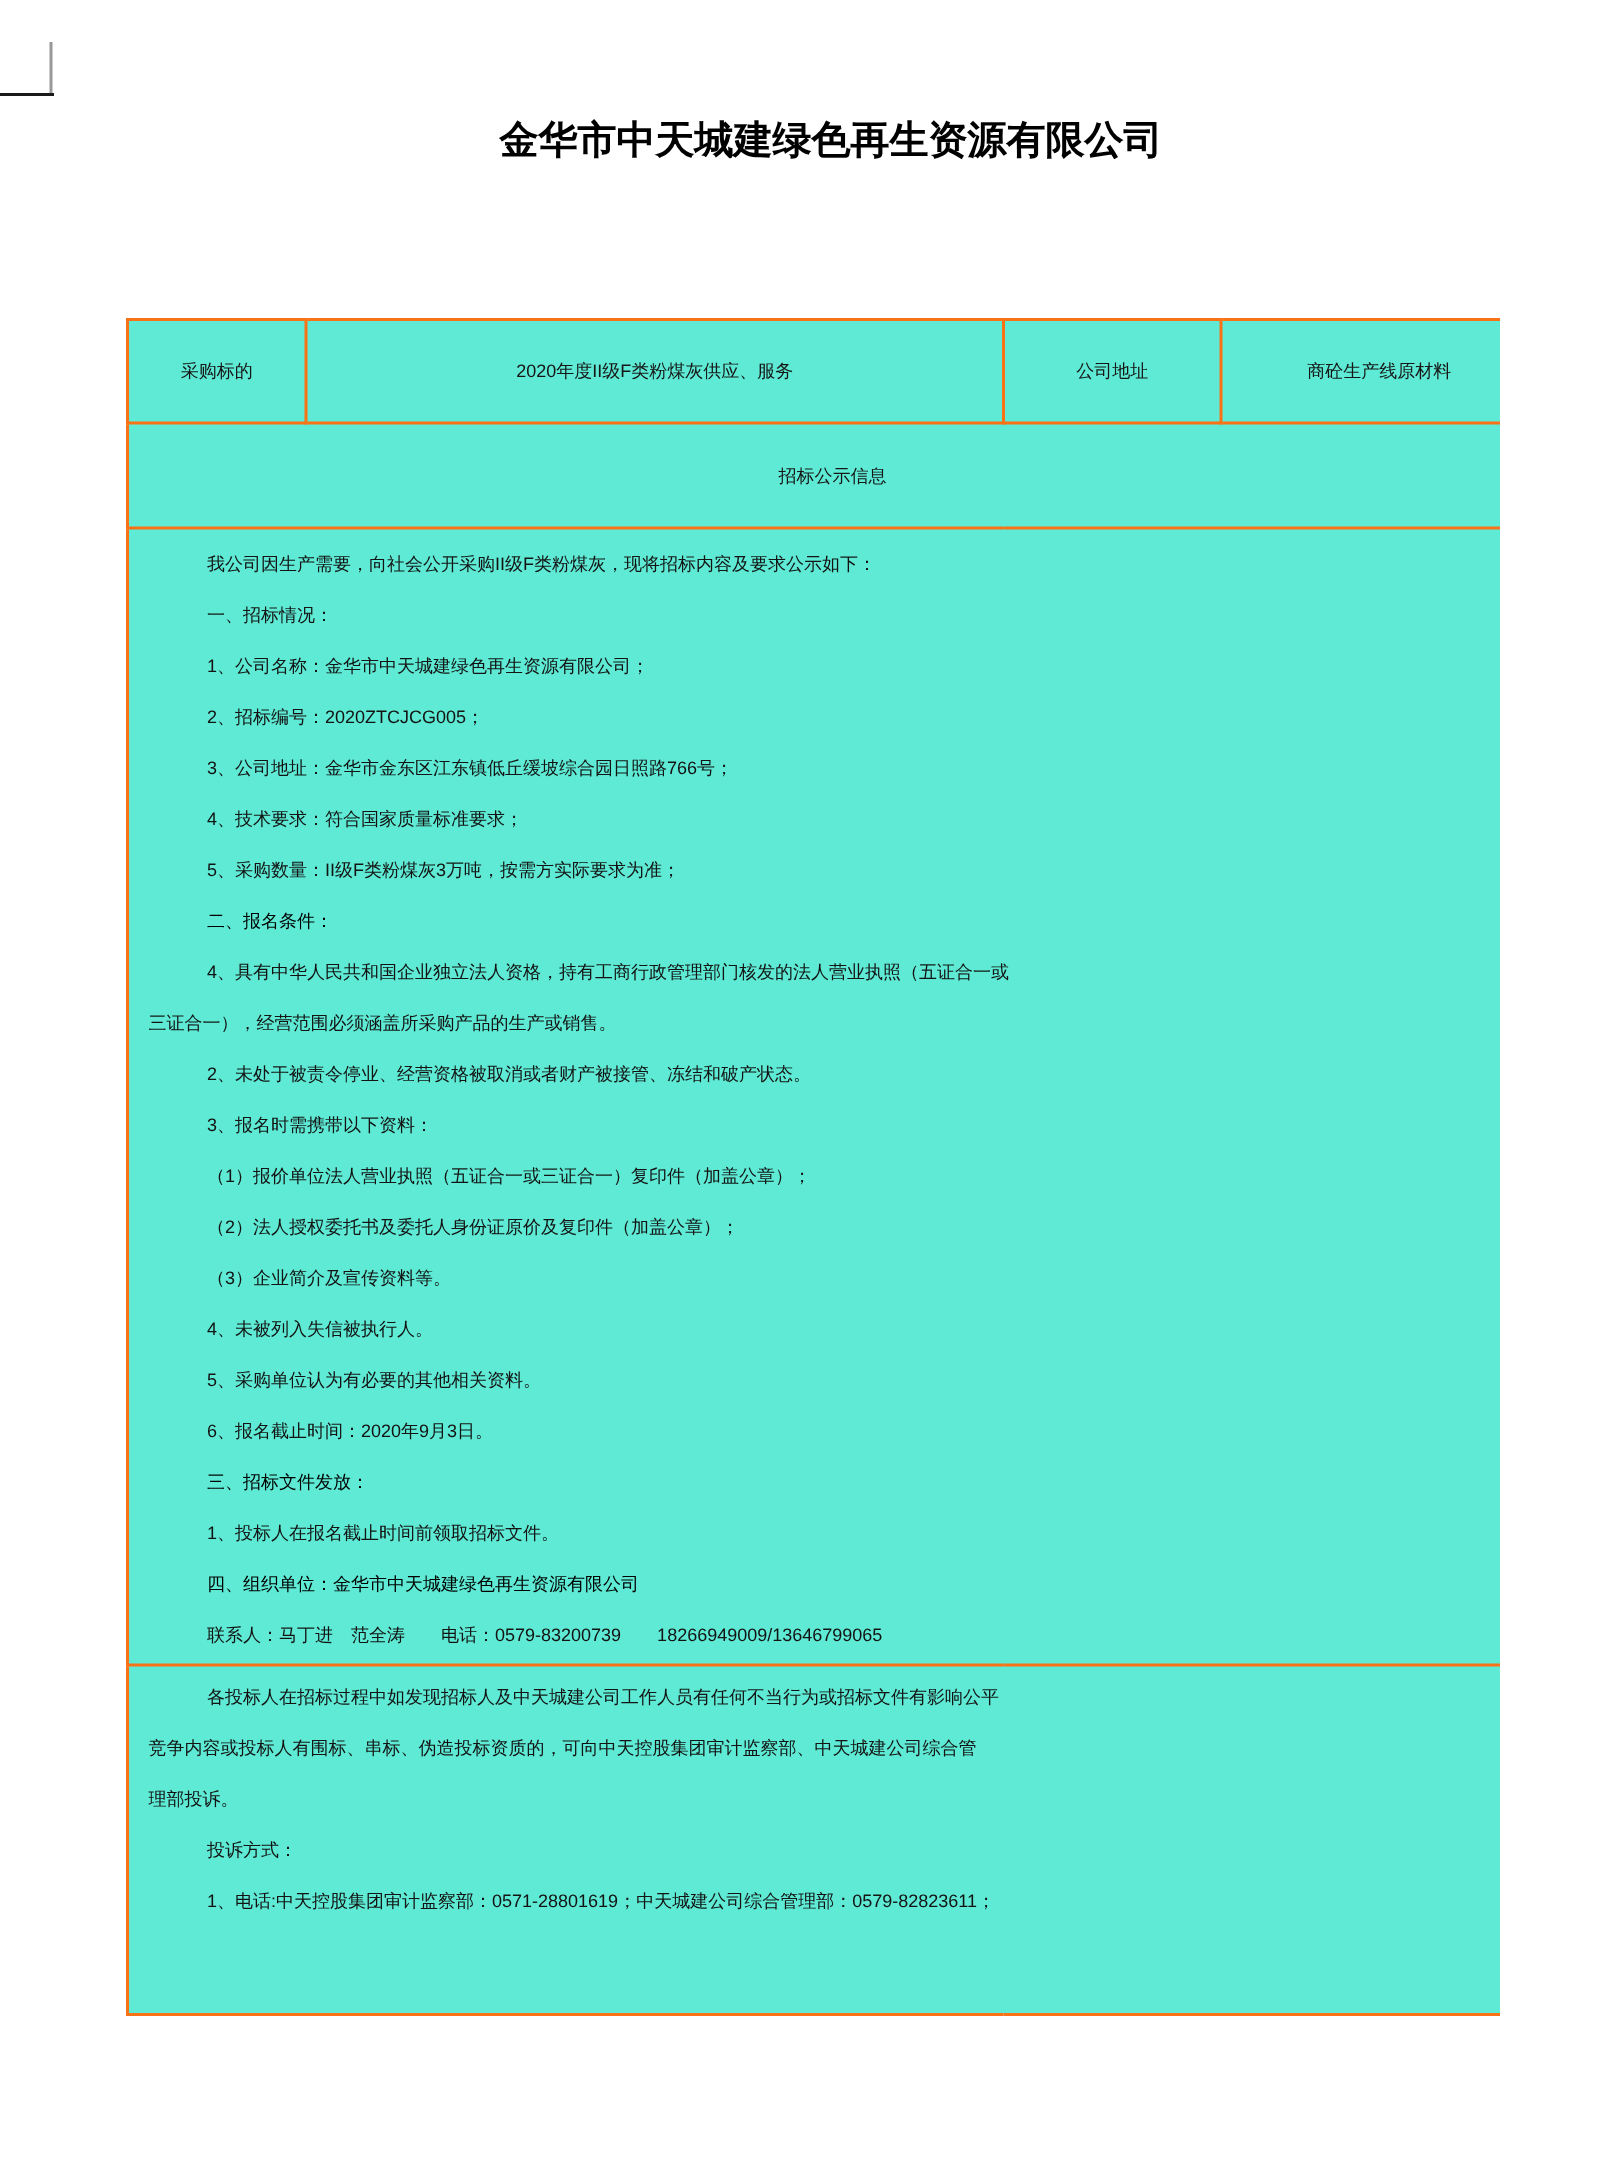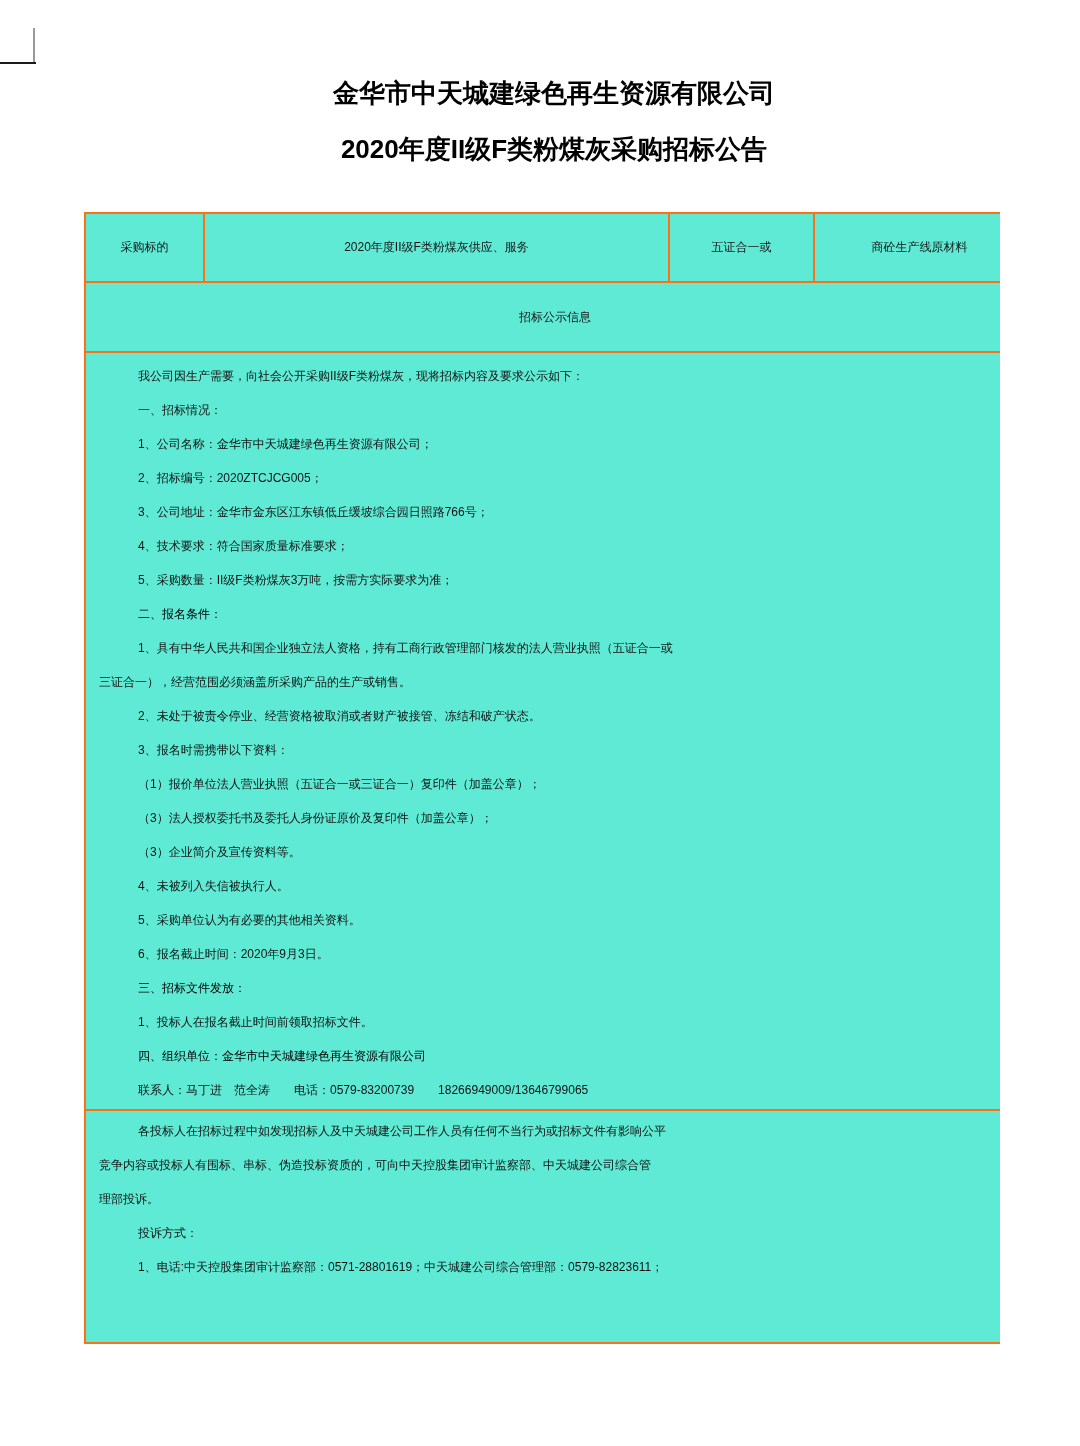--- a/index.html
+++ b/index.html
@@ -47,55 +47,54 @@
 </style>
 </head>
 <body>
 
 <div class="page">
 
   <div class="corner-v"></div>
   <div class="corner-h"></div>
 
   <h1 class="title title-1">金华市中天城建绿色再生资源有限公司</h1>
-  <h2 class="title title-2">2020年度II级F类粉煤灰采购招标公告</h2>
 
   <table class="info-table">
     <colgroup>
       <col style="width:119px">
         <col style="width:465px">
         <col style="width:145px">
         <col style="width:211px">
     </colgroup>
     <tbody>
       <tr class="row-1">
         <td class="hd">采购标的</td>
         <td class="hd">2020年度II级F类粉煤灰供应、服务</td>
-        <td class="hd">五证合一或</td>
+        <td class="hd">公司地址</td>
         <td class="hd">商砼生产线原材料</td>
       </tr>
       <tr class="row-3">
         <td class="section-header" colspan="4">招标公示信息</td>
       </tr>
       <tr class="row-4">
         <td class="content-cell" colspan="4">
           <p class="ln indent">我公司因生产需要，向社会公开采购II级F类粉煤灰，现将招标内容及要求公示如下：</p>
           <p class="ln indent">一、招标情况：</p>
           <p class="ln indent">1、公司名称：金华市中天城建绿色再生资源有限公司；</p>
           <p class="ln indent">2、招标编号：2020ZTCJCG005；</p>
           <p class="ln indent">3、公司地址：金华市金东区江东镇低丘缓坡综合园日照路766号；</p>
           <p class="ln indent">4、技术要求：符合国家质量标准要求；</p>
           <p class="ln indent">5、采购数量：II级F类粉煤灰3万吨，按需方实际要求为准；</p>
           <p class="ln indent bold">二、报名条件：</p>
-          <p class="ln indent">1、具有中华人民共和国企业独立法人资格，持有工商行政管理部门核发的法人营业执照（五证合一或</p>
+          <p class="ln indent">4、具有中华人民共和国企业独立法人资格，持有工商行政管理部门核发的法人营业执照（五证合一或</p>
           <p class="ln">三证合一），经营范围必须涵盖所采购产品的生产或销售。</p>
           <p class="ln indent">2、未处于被责令停业、经营资格被取消或者财产被接管、冻结和破产状态。</p>
           <p class="ln indent">3、报名时需携带以下资料：</p>
           <p class="ln indent">（1）报价单位法人营业执照（五证合一或三证合一）复印件（加盖公章）；</p>
-          <p class="ln indent">（3）法人授权委托书及委托人身份证原价及复印件（加盖公章）；</p>
+          <p class="ln indent">（2）法人授权委托书及委托人身份证原价及复印件（加盖公章）；</p>
           <p class="ln indent">（3）企业简介及宣传资料等。</p>
           <p class="ln indent">4、未被列入失信被执行人。</p>
           <p class="ln indent">5、采购单位认为有必要的其他相关资料。</p>
           <p class="ln indent">6、报名截止时间：2020年9月3日。</p>
           <p class="ln indent bold">三、招标文件发放：</p>
           <p class="ln indent">1、投标人在报名截止时间前领取招标文件。</p>
           <p class="ln indent bold">四、组织单位：金华市中天城建绿色再生资源有限公司</p>
           <p class="ln indent">联系人：马丁进　范全涛　　电话：0579-83200739　　18266949009/13646799065</p>
         </td>
       </tr>

